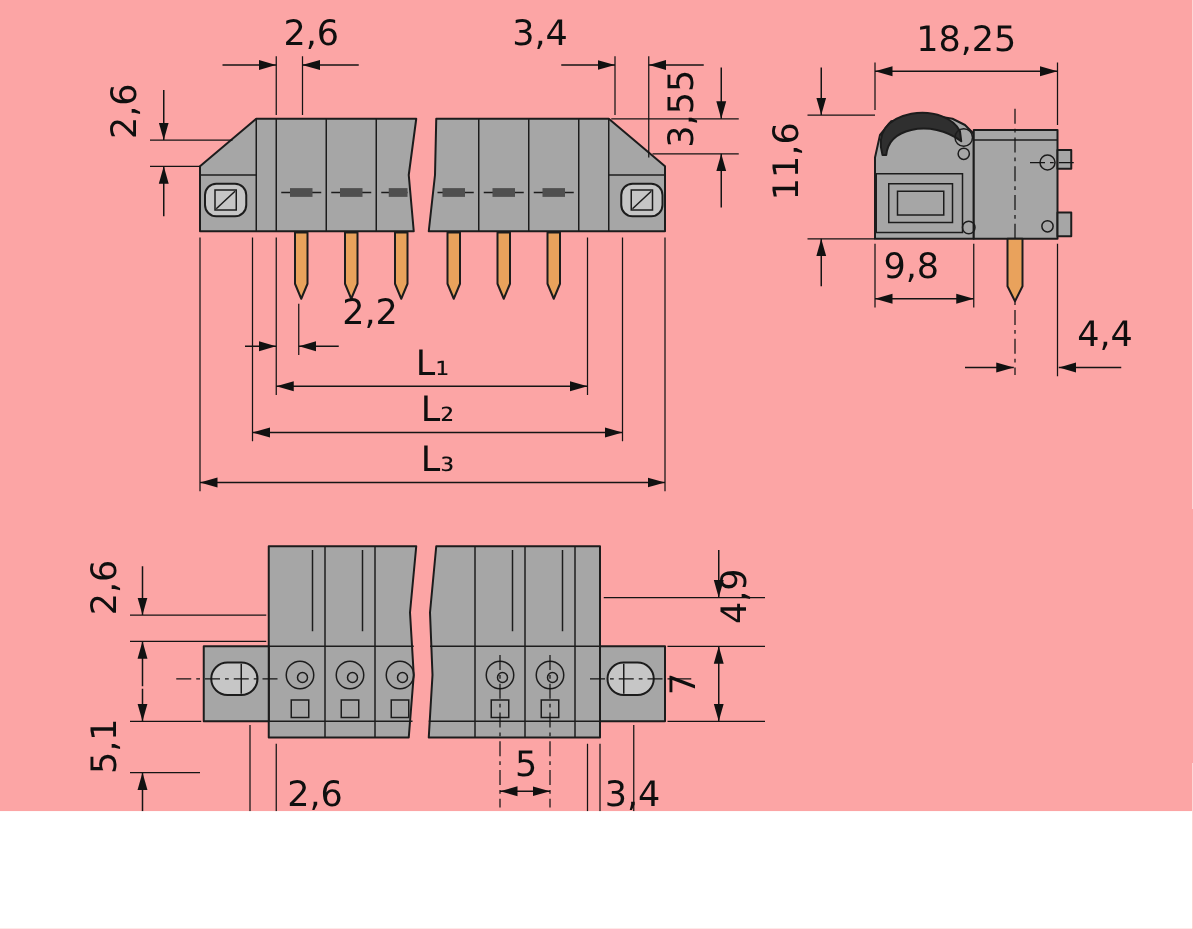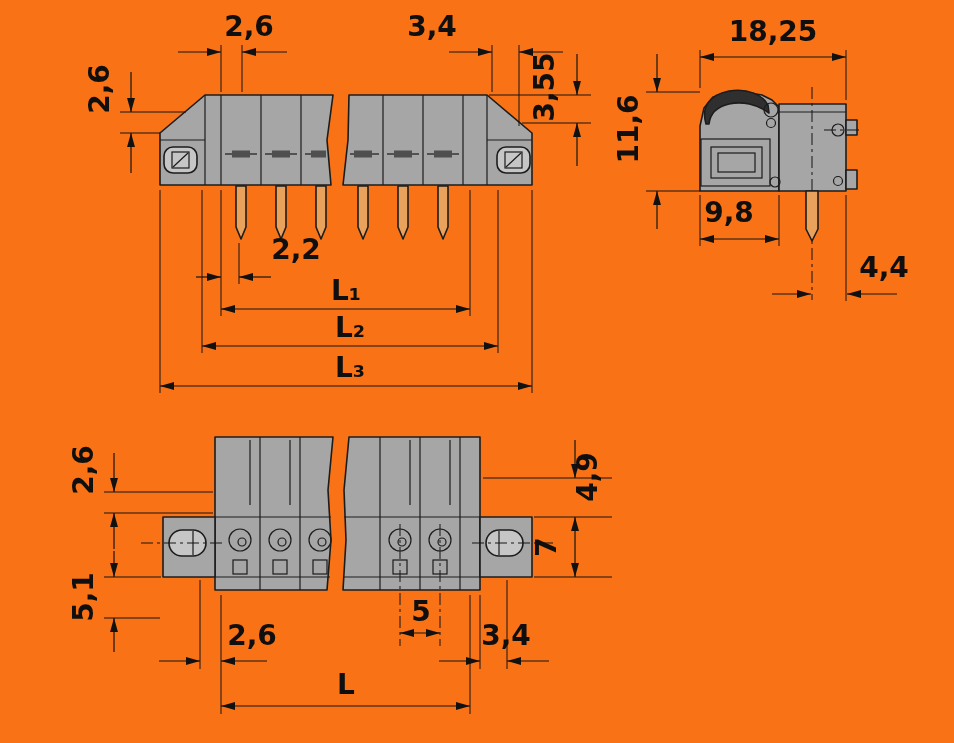--- a/index.html
+++ b/index.html
@@ -1,16 +1,16 @@
 <!DOCTYPE html>
 <html><head>
 <meta charset="utf-8">
 <style>
   html,body{margin:0;padding:0;background:#ffffff;}
-  .wrap{width:954px;height:743px;position:relative;overflow:hidden;background:#f97316;font-weight:bold;}
+  .wrap{width:954px;height:649px;position:relative;overflow:hidden;background:#fca5a5;}
   svg{display:block;font-family:"DejaVu Sans", sans-serif;}
   .ol{stroke:#1c1c1c;stroke-width:1.6;stroke-linejoin:round;}
   .thin{stroke:#1c1c1c;stroke-width:1.2;fill:none;}
   .slot{fill:#4f4f4f;stroke:none;}
   .ext{stroke:#141414;stroke-width:1;fill:none;}
   .dim{stroke:#141414;stroke-width:1.2;fill:none;}
   .cl{stroke:#141414;stroke-width:1;fill:none;stroke-dasharray:12 4 3 4;}
   text{font-size:28px;fill:#0f0f0f;}
   .lab{text-anchor:middle;}
 </style>

